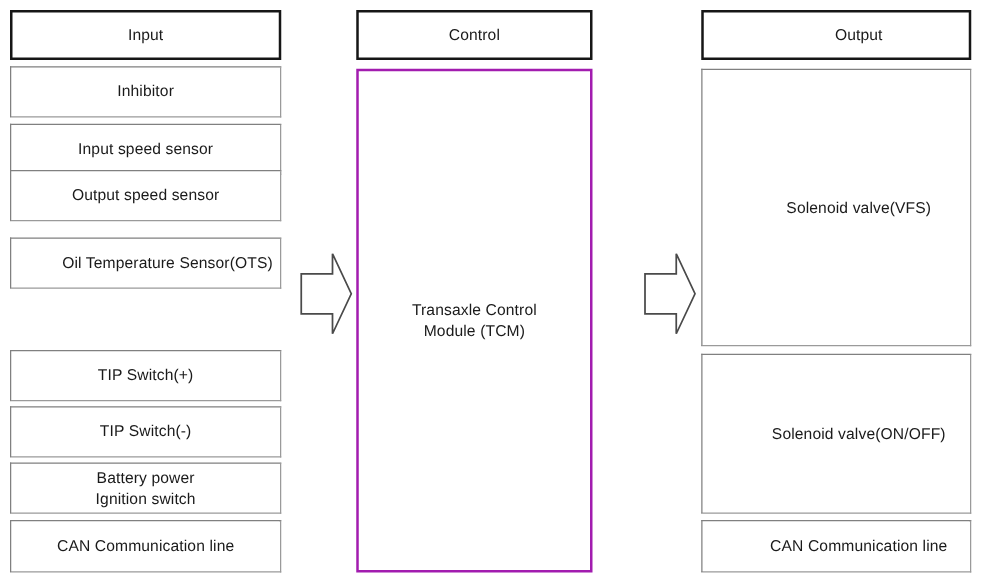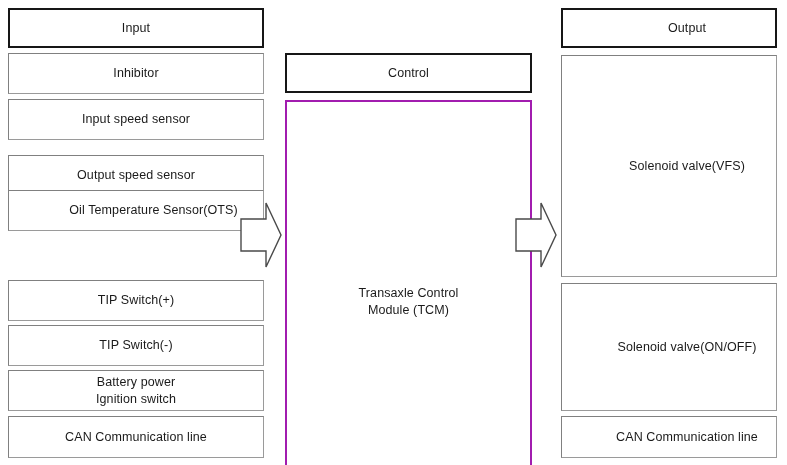--- a/index.html
+++ b/index.html
@@ -42,22 +42,22 @@
     border: 2px solid #161616;
     font-size: 12.5px;
   }
   .box .label {
     display: block;
     padding: 0 4px;
     white-space: pre-line;
   }
 
   
-  .col-input   { left: 8px;   width: 256px; }
-  .col-control { left: 285px; width: 247px; margin-top: 45px; }
+  .col-input   { left: 8px;   width: 217px; }
+  .col-control { left: 285px; width: 189px; }
   .col-output  { left: 561px; width: 216px; padding-left: 36px; }
 
   
   .arrow {
     position: absolute;
     width: 44px;
     height: 70px;
   }
   .arrow svg { display: block; width: 44px; height: 70px; }
   .arrow svg polygon {
@@ -77,21 +77,21 @@
   </div>
 
   <div class="box col-input" style="top:53px; height:41px;">
     <span class="label">Inhibitor</span>
   </div>
 
   <div class="box col-input" style="top:99px; height:41px;">
     <span class="label">Input speed sensor</span>
   </div>
 
-  <div class="box col-input" style="top:155px; height:41px;">
+  <div class="box col-input" style="top:136px; height:41px;">
     <span class="label">Output speed sensor</span>
   </div>
 
   <div class="box col-input" style="top:190px; height:41px;padding-left:35px;">
     <span class="label">Oil Temperature Sensor(OTS)</span>
   </div>
 
 
   <div class="box col-input" style="top:280px; height:41px;">
     <span class="label">TIP Switch(+)</span>

